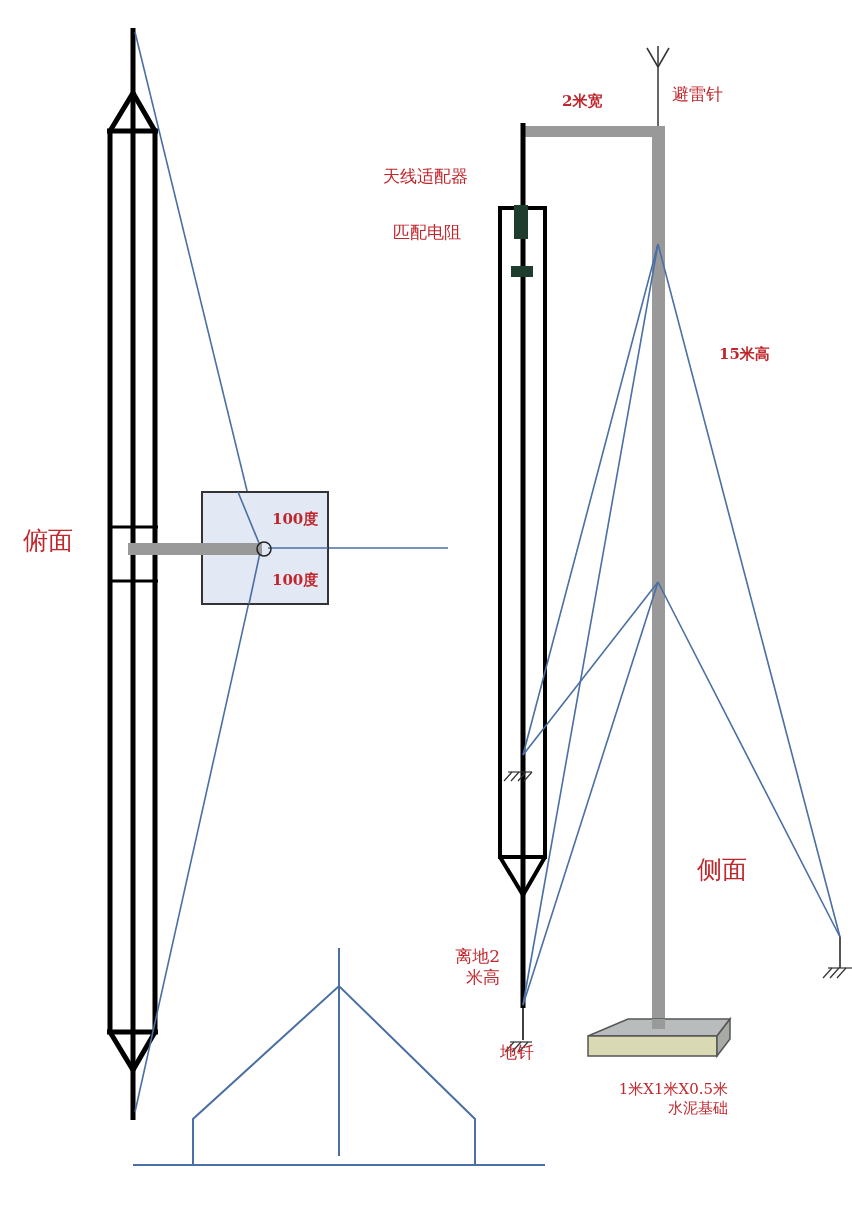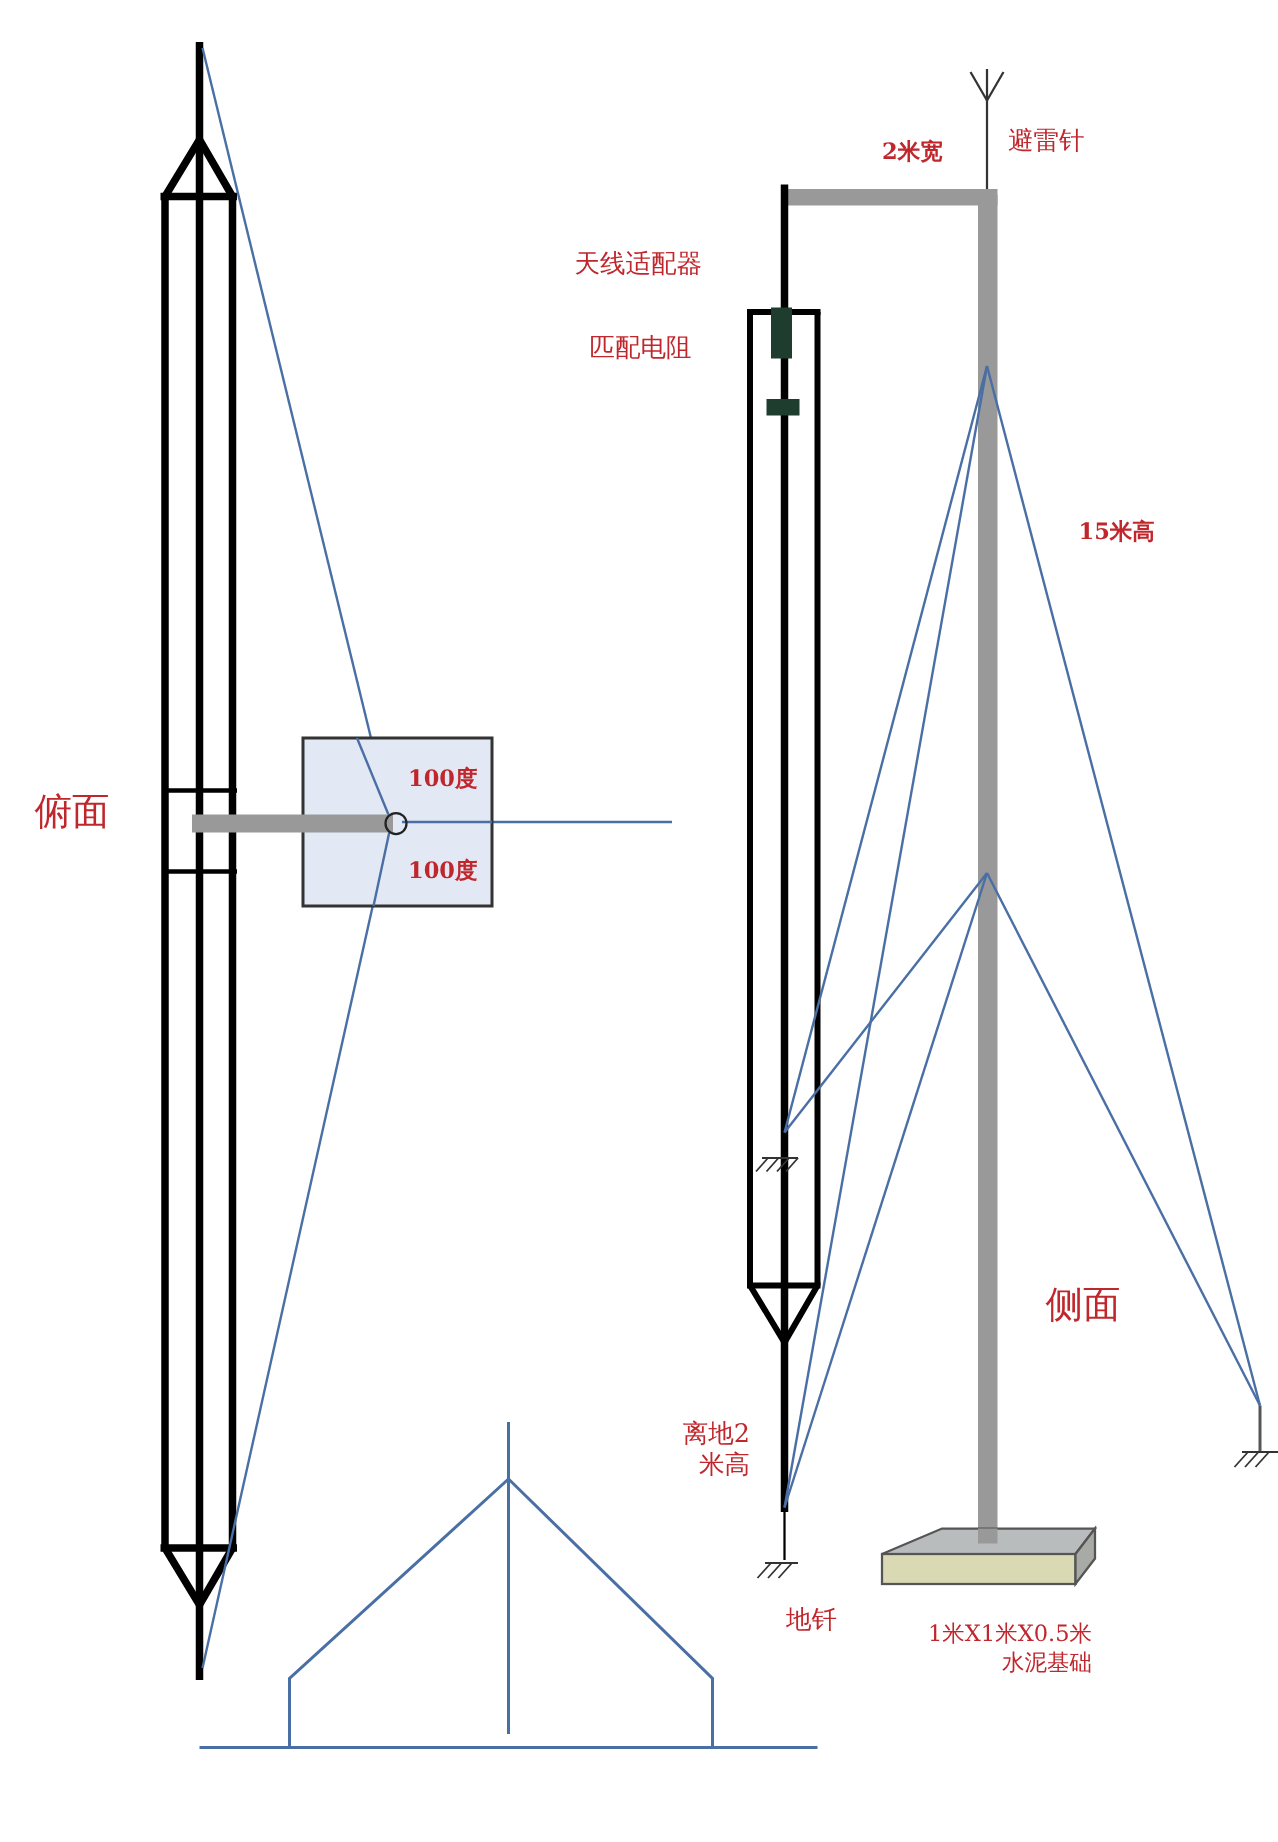--- a/index.html
+++ b/index.html
@@ -121,28 +121,28 @@
 
   
   <div class="lbl big" style="left:0px; top:525px;padding-left:23px;">俯面</div>
   <div class="lbl big" style="left:312px; top:1192px;margin-top:42px;">正面</div>
   <div class="lbl big" style="left:697px; top:854px;">侧面</div>
 
   <div class="lbl sm bold" style="left:272px; top:510px;">100度</div>
   <div class="lbl sm bold" style="left:272px; top:571px;">100度</div>
 
   <div class="lbl med" style="left:672px; top:84px;">避雷针</div>
-  <div class="lbl sm bold" style="left:588px; top:92px;text-align:center;">2米宽</div>
+  <div class="lbl sm bold" style="left:562px; top:92px;text-align:center;">2米宽</div>
   <div class="lbl sm bold" style="left:719px; top:345px;">15米高</div>
   <div class="lbl med" style="left:383px; top:166px;">天线适配器</div>
   <div class="lbl med" style="left:393px; top:222px;">匹配电阻</div>
 
   <div class="lbl med center" style="left:430px; top:946px; width:70px;">
     <div>离地2</div>
     <div>米高</div>
   </div>
-  <div class="lbl med" style="left:500px; top:1070px;margin-left:24px;">地钎</div>
+  <div class="lbl med" style="left:500px; top:1042px;">地钎</div>
 
   <div class="lbl sm center" style="left:578px; top:1080px; width:150px;">
     <div class="bold">1米X1米X0.5米</div>
     <div>水泥基础</div>
   </div>
 </div>
 
 </body></html>

